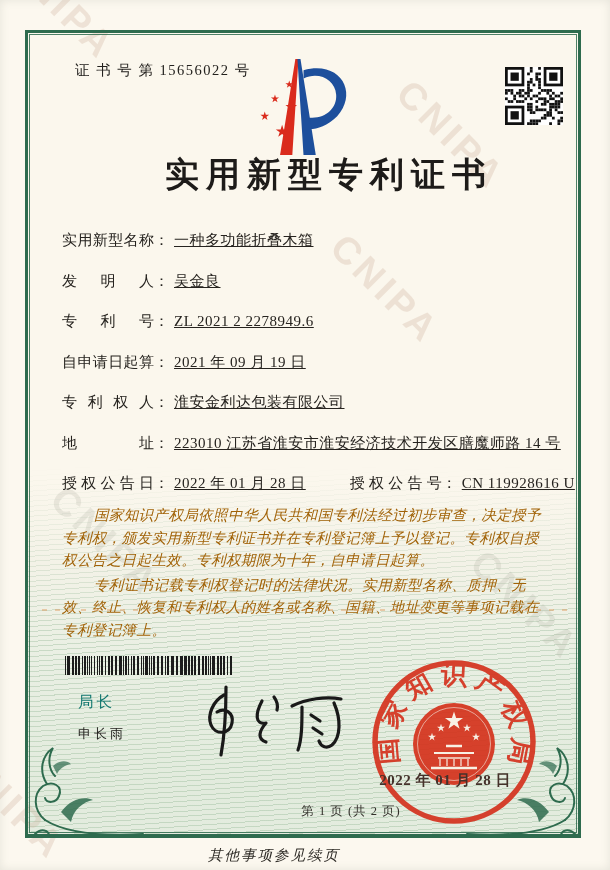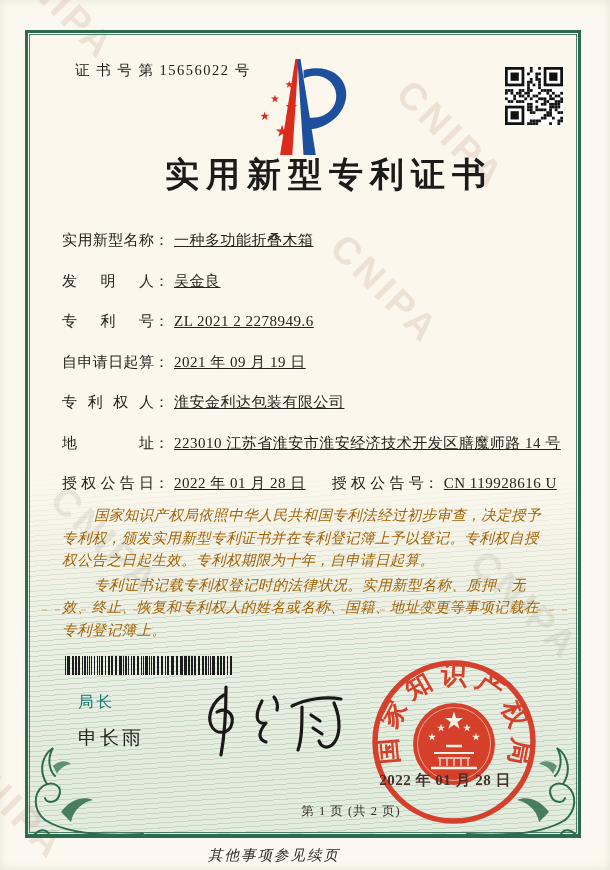--- a/index.html
+++ b/index.html
@@ -24,28 +24,28 @@
   
   .abs{position:absolute;z-index:3;}
   .certno{left:75px;top:61px;font-size:14.5px;letter-spacing:1.5px;color:#23211e;}
   .title{left:25px;top:152px;width:608px;text-align:center;font-size:34px;font-weight:bold;
          letter-spacing:7px;color:#1d1b19;}
   .fields{left:62px;top:229px;width:492px;font-size:15px;color:#26231f;}
   .frow{margin-bottom:17.5px;line-height:23px;white-space:nowrap;}
   .flabel{display:inline-block;width:92px;text-align:justify;text-align-last:justify;vertical-align:top;}
   .fcolon{display:inline-block;}
   .fval{margin-left:5px;letter-spacing:.5px;text-decoration:underline;}
-  .g2{margin-left:26px;}
+  .g2{margin-left:44px;}
   .paras{left:62px;top:504px;width:490px;z-index:3;font-size:14.5px;line-height:22.5px;
          font-style:italic;color:#a16207;letter-spacing:.4px;}
   .paras p{margin:0 0 2px 0;text-indent:2.2em;}
   .tearline{left:42px;top:609px;width:526px;height:2px;z-index:3;
             background:repeating-linear-gradient(90deg,rgba(220,135,65,.38) 0 5px,transparent 5px 13px);}
   .sig-title{left:78px;top:692px;font-size:15.5px;letter-spacing:3px;color:#0f766e;}
-  .sig-name{left:78px;top:725px;font-size:19px;letter-spacing:3px;color:#23211e;}
+  .sig-name{left:78px;top:725px;font-size:13px;letter-spacing:3px;color:#23211e;}
   .pagefoot{left:25px;top:803px;width:556px;text-align:center;font-size:12.5px;letter-spacing:1px;color:#33302b;padding-left:48px;}
   .note{left:0;top:846px;width:548px;text-align:center;font-size:14.5px;font-style:italic;
         letter-spacing:2px;color:#2e2b26;}
   .sealwrap{left:368px;top:658px;z-index:4;opacity:.93;}
   .qr{left:505px;top:67px;z-index:3;}
   .barcode{left:65px;top:656px;z-index:3;}
   .logo{left:238px;top:56px;z-index:3;}
   .handsig{left:196px;top:681px;z-index:4;}
   svg{display:block;}
   .hiddefs{position:absolute;width:0;height:0;}

